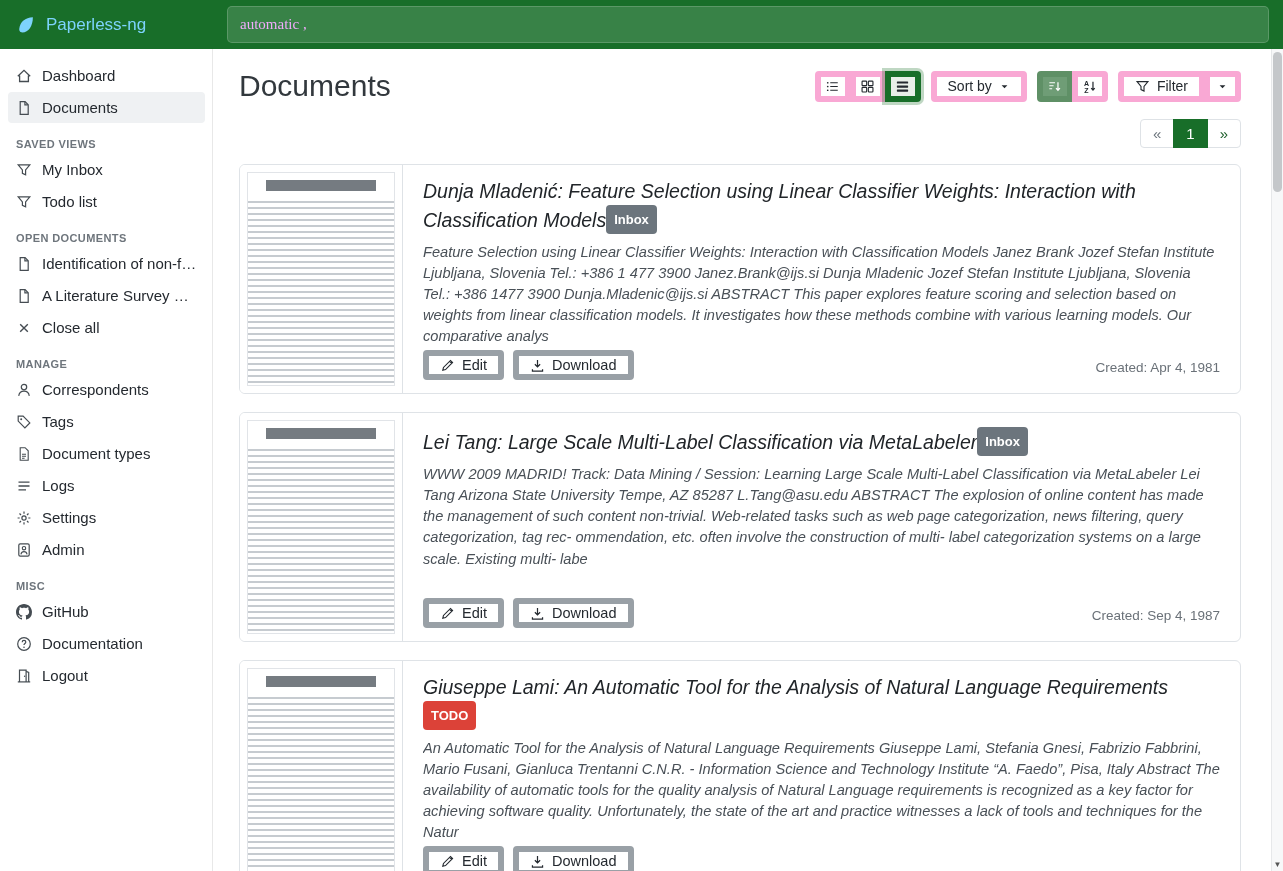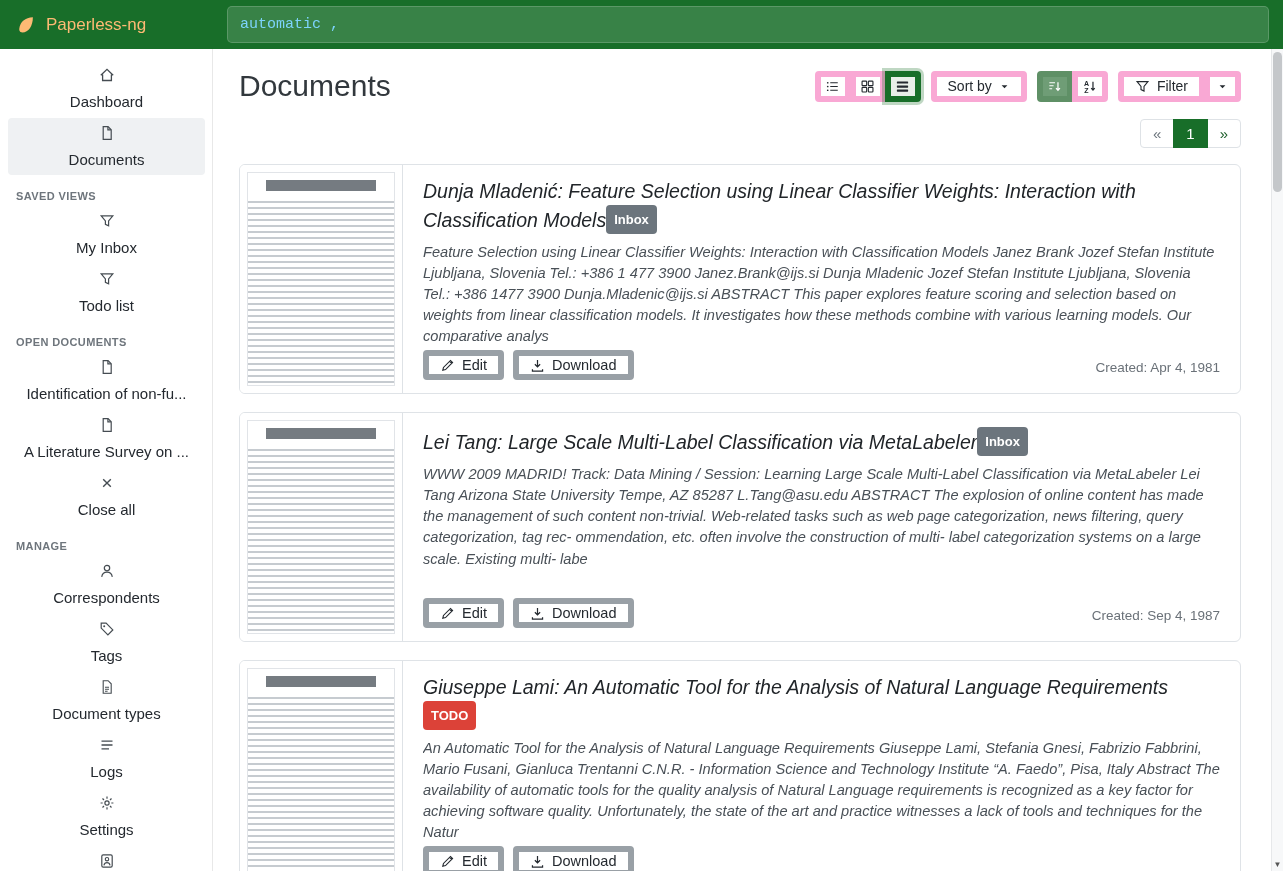--- a/index.html
+++ b/index.html
@@ -9,34 +9,34 @@
     background: #fff;
     font-family: "Liberation Sans", "DejaVu Sans", sans-serif;
     color: #212529;
     --brand-green: #186e29;
   }
 
   
   .topbar { position: absolute; top: 0; left: 0; width: 100%; height: 49px;
     background: var(--brand-green); display: flex; align-items: stretch; z-index: 20; }
   .brand { width: 213px; flex: none; display: flex; align-items: center; gap: 9px;
-    padding-left: 15px; color: #fdba74; cursor: pointer; }
+    padding-left: 15px; color: #7dd3fc; cursor: pointer; }
   .brand-name { font-size: 17px; }
   .searchwrap { flex: 1; display: flex; align-items: center; padding: 0 14px; }
   .search-input { width: 100%; height: 37px; background: rgba(255,255,255,.14);
-    border: 1px solid rgba(255,255,255,.18); border-radius: 5px; color: #7dd3fc;
-    font-size: 15px; padding: 0 12px; outline: none; font-family: Liberation Mono, monospace; }
+    border: 1px solid rgba(255,255,255,.18); border-radius: 5px; color: #f0abfc;
+    font-size: 15px; padding: 0 12px; outline: none; font-family: Liberation Serif, serif; }
 
   
   .sidebar { position: absolute; top: 49px; left: 0; width: 213px; bottom: 0;
     background: #fff; box-shadow: inset -1px 0 0 rgba(0,0,0,.09);
     padding-top: 10px; z-index: 10; overflow: hidden; }
   .side-item { display: flex; align-items: center; gap: 10px; margin: 1px 8px;
     padding: 7px 8px; border-radius: 4px; font-size: 15px; color: #24292f;
-    cursor: pointer; text-decoration: none; flex-direction: column; }
+    cursor: pointer; text-decoration: none; }
   .side-item svg { width: 16px; height: 16px; color: #454c52; flex: none; }
   .side-item.active { background: #eff1f3; }
   .side-item .lbl { white-space: nowrap; overflow: hidden; text-overflow: ellipsis; }
   .side-heading { margin: 15px 0 4px; padding: 0 16px; font-size: 11px;
     font-weight: 700; letter-spacing: .4px; color: #6e757c; }
 
   
   .main { position: absolute; top: 49px; left: 213px; right: 12px; bottom: 0;
     padding: 20px 30px 0 26px; overflow: hidden; }
   .page-head { display: flex; align-items: center; justify-content: space-between; }

